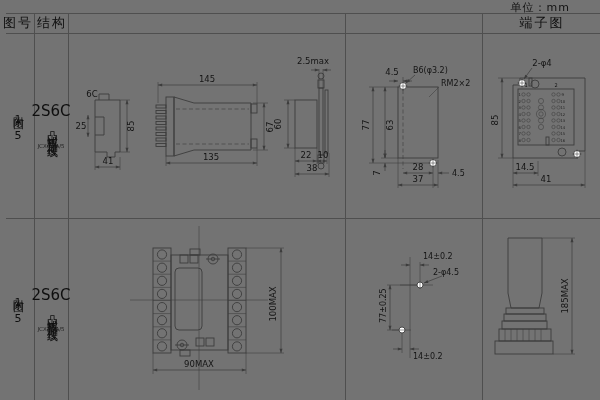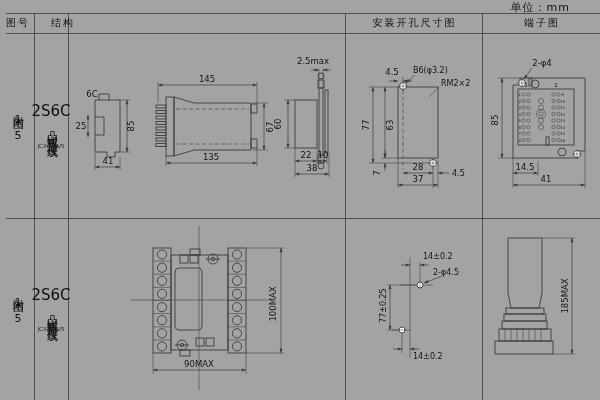--- a/index.html
+++ b/index.html
@@ -1,22 +1,22 @@
 <!DOCTYPE html>
 <html><head>
 <meta charset="utf-8">
 <style>
   html,body{margin:0;padding:0;background:#fff}
-  .page{position:relative;width:600px;height:400px;background:#a3a3a3;overflow:hidden;
+  .page{position:relative;width:600px;height:400px;background:#737373;overflow:hidden;
         font-family:"DejaVu Sans","Liberation Sans",sans-serif;color:#111}
   .hline,.vline{position:absolute;background:#4f4f4f}
   .hline{height:1px}
   .vline{width:1px}
   .unit{position:absolute;top:0;right:30px;font-size:11px;letter-spacing:1px}
-  .th{position:absolute;top:14px;height:19px;line-height:18px;text-align:center;font-size:10px;color:#0f0f0f}
+  .th{position:absolute;top:14px;height:19px;line-height:18px;text-align:center;font-size:13px;color:#0f0f0f}
   .sp8{letter-spacing:8px;text-indent:8px}
   .sp2{letter-spacing:2px;text-indent:2px}
   .cell{position:absolute;display:flex;flex-direction:column;align-items:center;justify-content:center;text-align:center}
   .vtext{writing-mode:vertical-rl;text-orientation:upright;font-size:11px;letter-spacing:2.5px;color:#0f0f0f}
   .model{font-size:15px;margin-bottom:2px;color:#0f0f0f}
   .code{font-size:5.5px;margin-top:3px;white-space:nowrap;color:#222}
   svg{position:absolute;overflow:visible}
   .ln{stroke:#3c3c3c;stroke-width:0.9;fill:none}
   .lnf{stroke:#3c3c3c;stroke-width:0.9;fill:#fff}
   .thin{stroke:#3c3c3c;stroke-width:0.55;fill:none}
@@ -48,22 +48,21 @@
 
   <div class="hline" style="top:13px;left:6px;width:594px"></div>
   <div class="hline" style="top:33px;left:6px;width:594px"></div>
   <div class="hline" style="top:218px;left:6px;width:594px"></div>
   <div class="vline" style="left:34px;top:13px;height:387px"></div>
   <div class="vline" style="left:68px;top:13px;height:387px"></div>
   <div class="vline" style="left:345px;top:13px;height:387px"></div>
   <div class="vline" style="left:482px;top:13px;height:387px"></div>
 
   <div class="th sp2" style="left:0;width:34px">图号</div>
-  <div class="th sp2" style="left:45px;width:34px">结构</div>
-  <div class="th sp2" style="left:345px;width:137px">安装开孔尺寸图</div>
+  <div class="th sp2" style="left:34px;width:34px">结构</div>
   <div class="th sp2" style="left:482px;width:118px">端子图</div>
 
   <div class="cell" style="left:0;top:33px;width:34px;height:185px">
     <span class="vtext">附图15</span>
   </div>
   <div class="cell" style="left:34px;top:33px;width:34px;height:185px">
     <span class="model">2S6C</span>
     <span class="vtext">凸出式板后接线</span>
     <span class="code">JCX-10A/5</span>
   </div>

